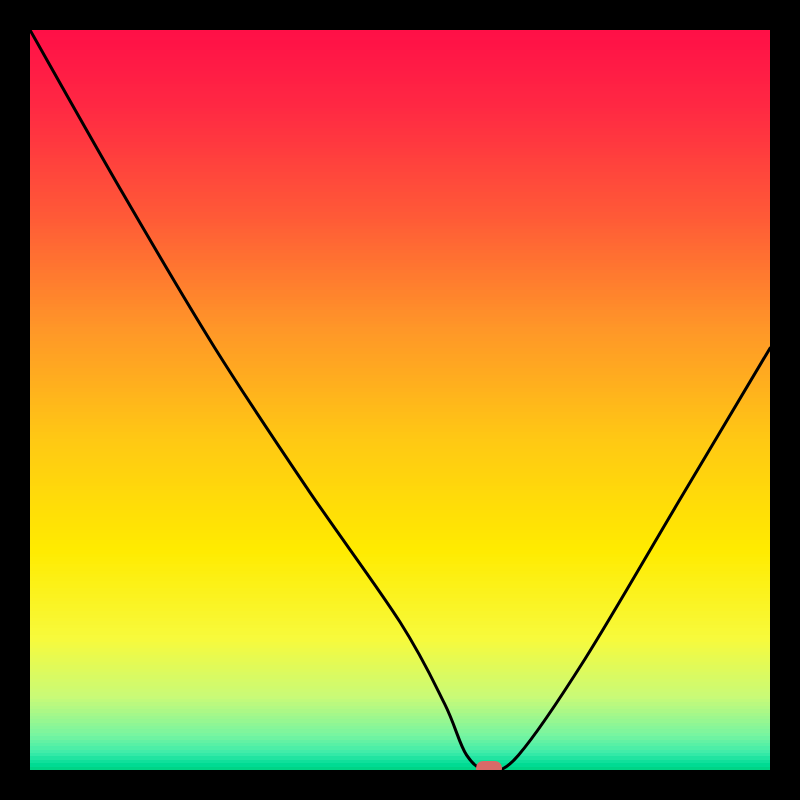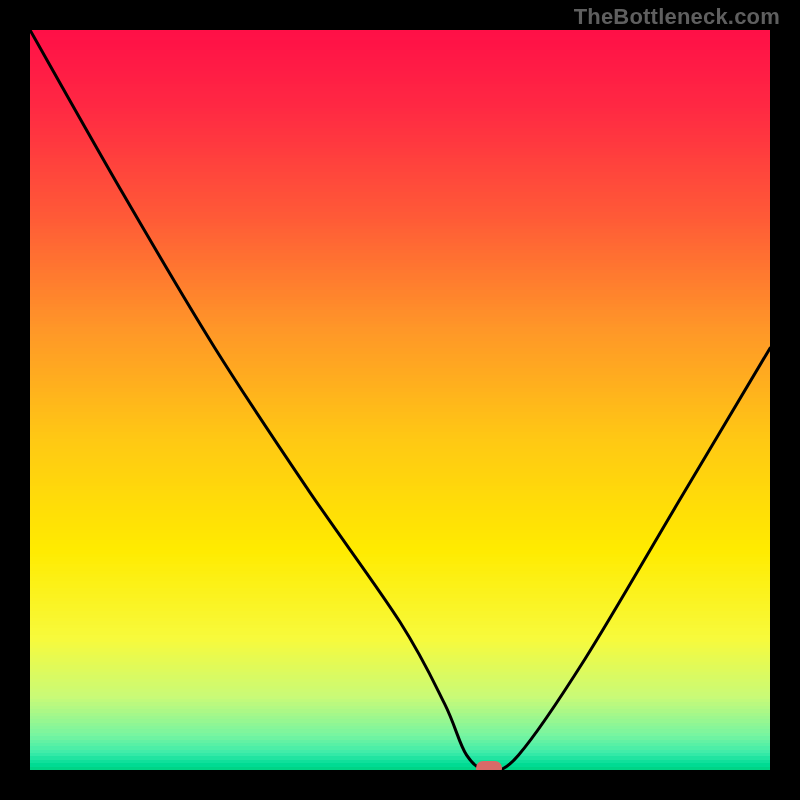--- a/index.html
+++ b/index.html
@@ -56,21 +56,20 @@
     font-weight: 600;
     color: #5f5f5f;
     letter-spacing: 0.2px;
   }
 </style>
 </head>
 <body>
 
 <div class="frame">
 
-  <div class="watermark">TheBottleneck.com</div>
 
   <div class="plot-area">
     <div class="gradient" id="gradient">
         <div class="band" style="top: 0px; height: 4.36364px; background: rgb(255, 16, 71);"></div>
         <div class="band" style="top: 3.379px; height: 4.36364px; background: rgb(255, 17, 71);"></div>
         <div class="band" style="top: 6.75799px; height: 4.36364px; background: rgb(255, 18, 71);"></div>
         <div class="band" style="top: 10.137px; height: 4.36364px; background: rgb(255, 19, 70);"></div>
         <div class="band" style="top: 13.516px; height: 4.36364px; background: rgb(255, 20, 70);"></div>
         <div class="band" style="top: 16.895px; height: 4.36364px; background: rgb(255, 21, 70);"></div>
         <div class="band" style="top: 20.274px; height: 4.36364px; background: rgb(255, 23, 70);"></div>

